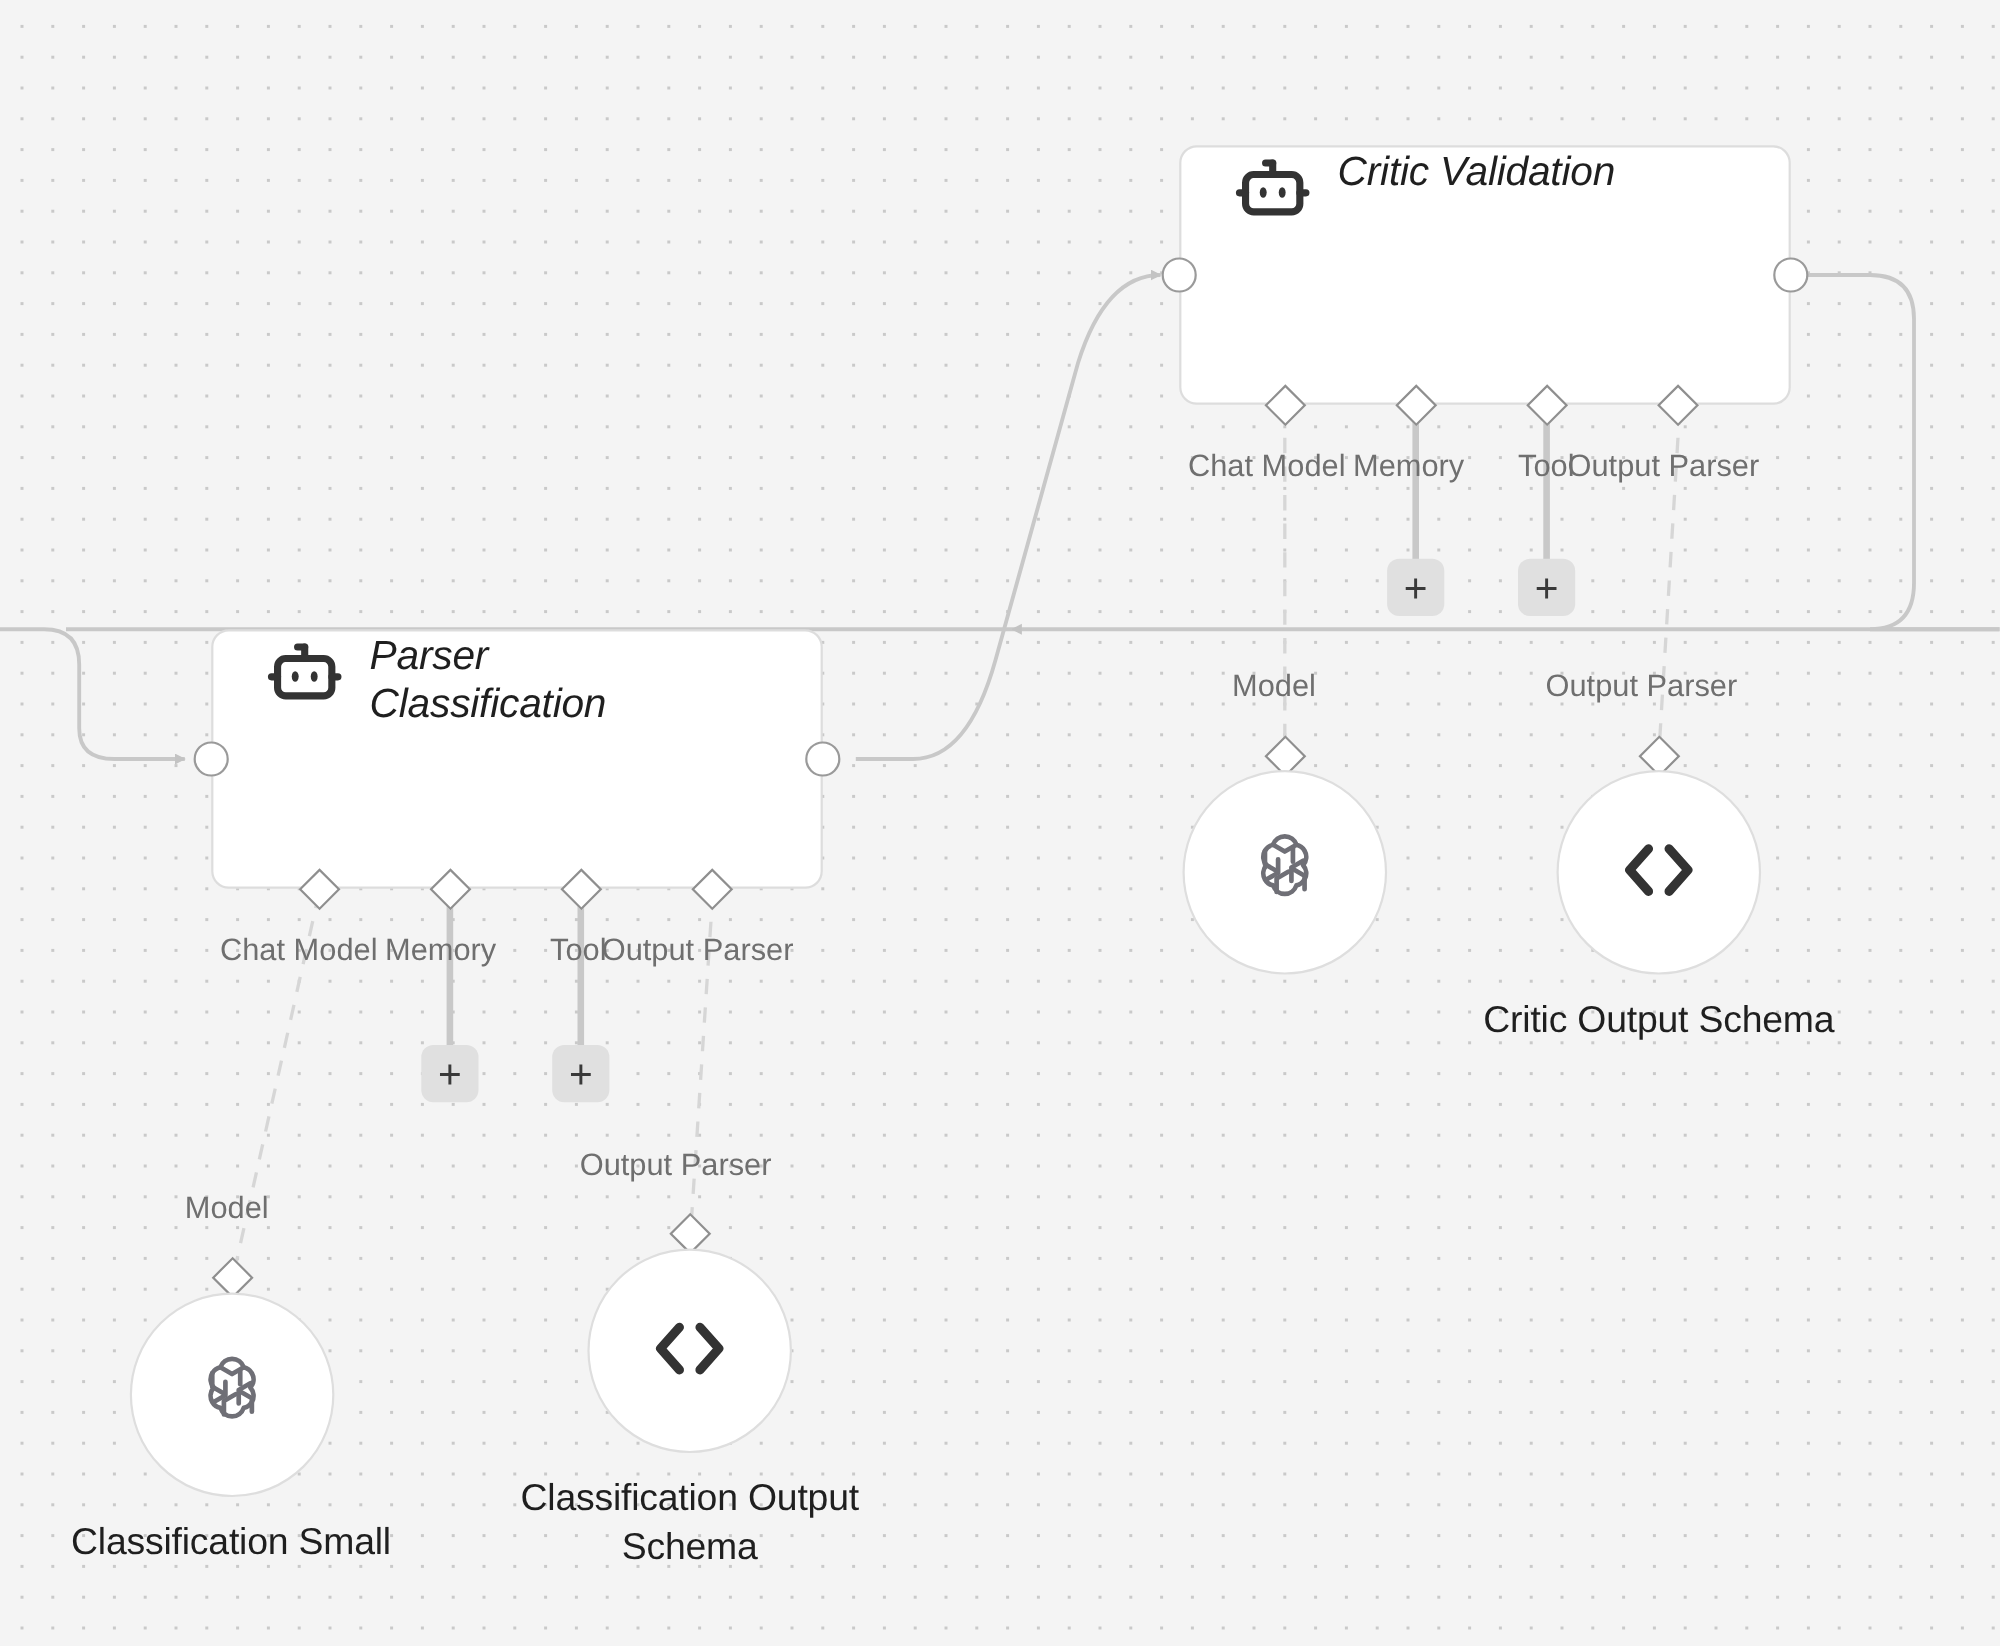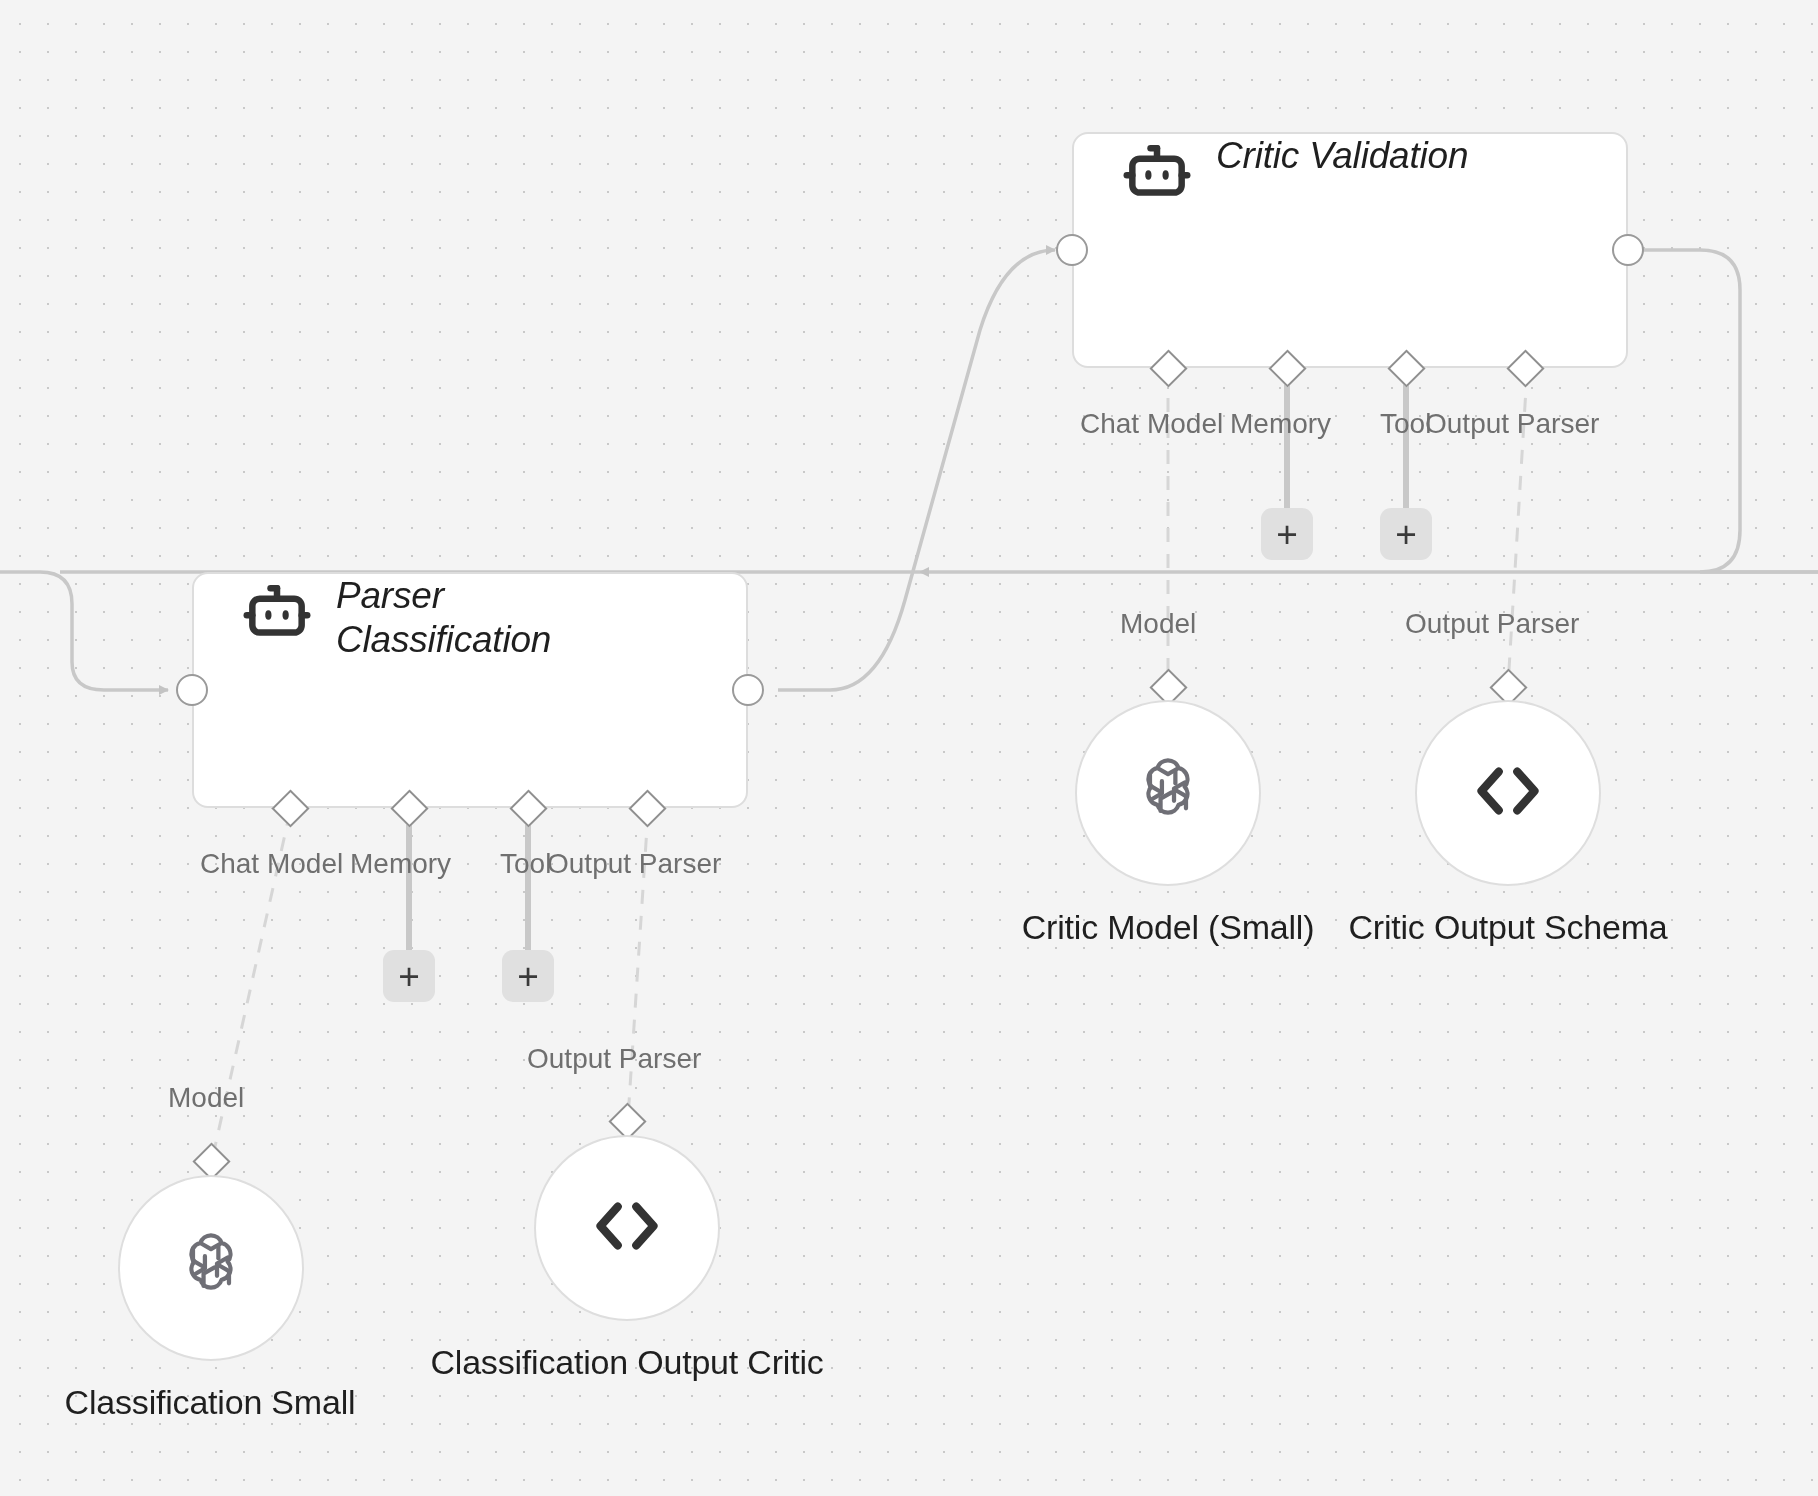--- a/index.html
+++ b/index.html
@@ -236,21 +236,20 @@
         <path d="M6.72 6.85v3.58l3.1 1.79"></path>
         <path d="M7.12 14.49l3.1-1.79v-3.58"></path>
         <path d="M9.82 17.82v-3.58l3.1-1.79"></path>
         <path d="M15.09 18.72l-3.1-1.79-3.1 1.79" opacity="0"></path>
         <path d="M17.26 17.07v-3.58l-3.1-1.79"></path>
         <path d="M16.86 9.51l-3.1 1.79v3.58"></path>
         <path d="M14.16 6.18v3.58"></path>
       </svg>
     </span>
   </div>
-  <div class="circle-caption" style="left:966px; top:905px; width:404px;">Critic Model (Small)</div>
 
   <div class="port-label" style="left:1405px; top:608px;">Output Parser</div>
   <div class="handle-diamond" style="left:1495px; top:674px;"></div>
   <div class="circle-node" style="left:1415px; top:700px;">
     <span>
       <svg width="86" height="86" viewBox="0 0 24 24" fill="none" stroke="#333333" stroke-width="2.3" stroke-linecap="round" stroke-linejoin="round">
         <path d="M9.4 6.6 L4.6 12 L9.4 17.4"></path>
         <path d="M14.6 6.6 L19.4 12 L14.6 17.4"></path>
       </svg>
     </span>
@@ -278,15 +277,15 @@
   <div class="port-label" style="left:527px; top:1043px;">Output Parser</div>
   <div class="handle-diamond" style="left:614px; top:1108px;"></div>
   <div class="circle-node" style="left:534px; top:1135px;">
     <span>
       <svg width="86" height="86" viewBox="0 0 24 24" fill="none" stroke="#333333" stroke-width="2.3" stroke-linecap="round" stroke-linejoin="round">
         <path d="M9.4 6.6 L4.6 12 L9.4 17.4"></path>
         <path d="M14.6 6.6 L19.4 12 L14.6 17.4"></path>
       </svg>
     </span>
   </div>
-  <div class="circle-caption" style="left:427px; top:1340px; width:400px;">Classification Output Critic</div>
+  <div class="circle-caption" style="left:427px; top:1340px; width:400px;">Classification Output Schema</div>
 
 </div>
 
 </body></html>

